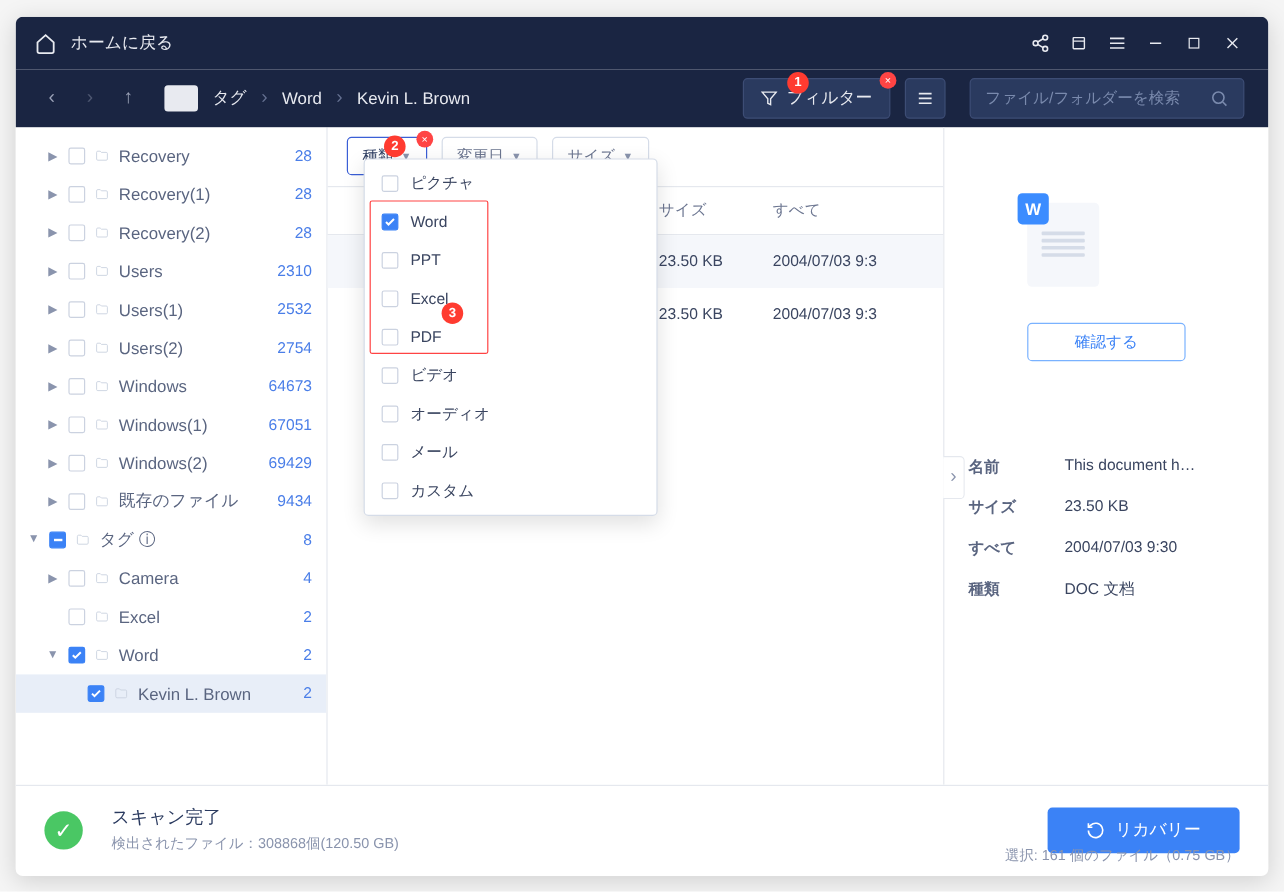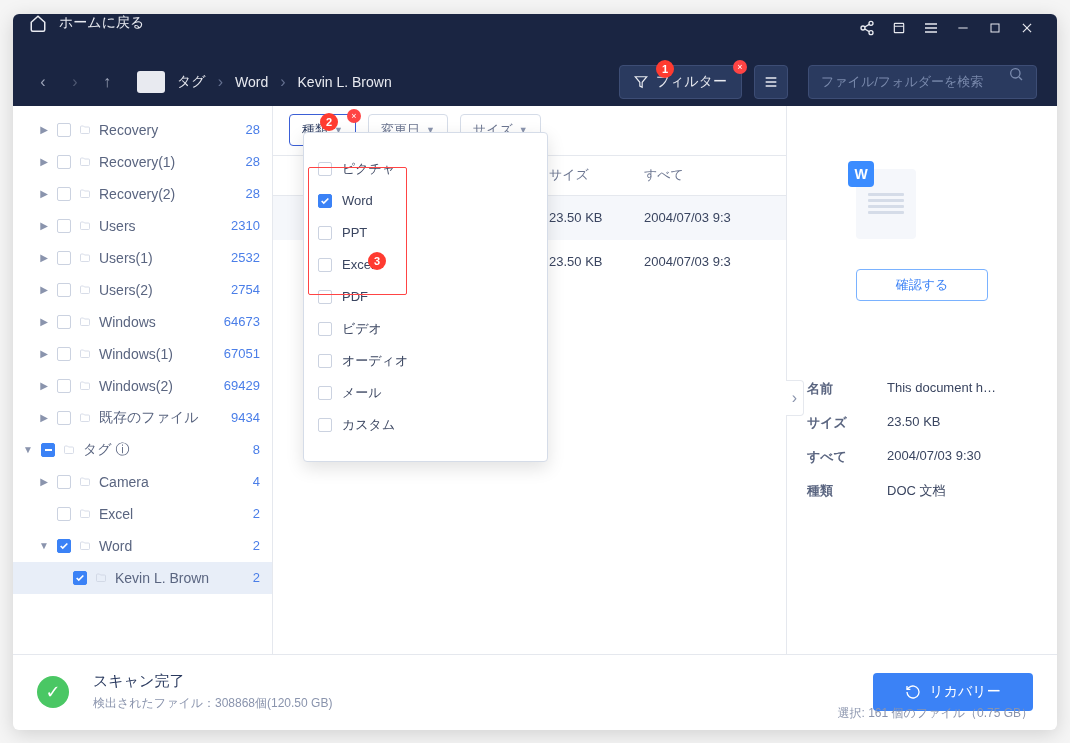--- a/index.html
+++ b/index.html
@@ -1,32 +1,32 @@
 <!DOCTYPE html>
 <html><head>
 <meta charset="utf-8">
 <style>
 * { margin: 0; padding: 0; box-sizing: border-box; font-family: -apple-system, "Segoe UI", Arial, sans-serif; }
 body { background: #f5f5f5; display: flex; align-items: center; justify-content: center; height: 100vh; }
 .window { width: 1044px; height: 716px; background: #fff; border-radius: 6px; overflow: hidden; display: flex; flex-direction: column; box-shadow: 0 4px 20px rgba(0,0,0,0.15); position: relative; }
 
-.titlebar { height: 44px; background: #1a2542; display: flex; padding: 0 16px; color: #e8eaf0; font-size: 14px; }
+.titlebar { height: 44px; background: #1a2542; display: flex; align-items: center; padding: 0 16px; color: #e8eaf0; font-size: 14px; }
 .titlebar .home-icon { width: 18px; height: 18px; margin-right: 12px; }
 .titlebar .spacer { flex: 1; }
 .titlebar .act { width: 28px; height: 28px; display: flex; align-items: center; justify-content: center; color: #e8eaf0; margin-left: 4px; cursor: pointer; }
 
 .toolbar { height: 48px; background: #1a2542; display: flex; align-items: center; padding: 0 20px; gap: 12px; position: relative; }
 .nav-btn { width: 20px; height: 20px; display: flex; align-items: center; justify-content: center; color: #9ca3b8; cursor: pointer; }
 .disk-icon { width: 28px; height: 22px; background: #e8eaf0; border-radius: 3px; margin-left: 8px; }
 .crumb { color: #e8eaf0; font-size: 14px; }
 .crumb-sep { color: #647090; }
 .filter-btn { height: 34px; background: #2a3a5f; border: 1px solid #3d4d75; border-radius: 4px; display: flex; align-items: center; padding: 0 14px; gap: 8px; color: #e8eaf0; font-size: 14px; cursor: pointer; position: relative; }
 .filter-btn .x-badge { position: absolute; top: -6px; right: -6px; width: 14px; height: 14px; background: #ff4444; border-radius: 50%; display: flex; align-items: center; justify-content: center; font-size: 9px; color: #fff; }
 .list-mode { width: 34px; height: 34px; background: #2a3a5f; border: 1px solid #3d4d75; border-radius: 4px; display: flex; align-items: center; justify-content: center; color: #e8eaf0; cursor: pointer; }
-.search-box { flex: 1; height: 34px; background: #2a3a5f; border: 1px solid #3d4d75; border-radius: 4px; display: flex; padding: 0 12px; color: #e8eaf0; margin-left: 8px; }
+.search-box { flex: 1; height: 34px; background: #2a3a5f; border: 1px solid #3d4d75; border-radius: 4px; display: flex; align-items: center; padding: 0 12px; color: #e8eaf0; margin-left: 8px; }
 .search-box input { flex: 1; background: none; border: none; outline: none; color: #e8eaf0; font-size: 13px; }
 .search-box input::placeholder { color: #7a8aad; }
 
 .body { flex: 1; display: flex; overflow: hidden; }
 .sidebar { width: 260px; border-right: 1px solid #e5e8ee; overflow-y: auto; padding: 8px 0; }
 .tree-row { height: 32px; display: flex; align-items: center; padding: 0 12px 0 8px; font-size: 14px; color: #5a6580; cursor: pointer; }
 .tree-row.active { background: #e8eef8; }
 .tree-row .caret { width: 14px; display: flex; justify-content: center; color: #8a94ad; font-size: 10px; }
 .tree-row .chk { width: 14px; height: 14px; border: 1.5px solid #cbd2e0; border-radius: 2px; margin: 0 6px; display: flex; align-items: center; justify-content: center; flex-shrink: 0; }
 .tree-row .chk.checked { background: #3b82f6; border-color: #3b82f6; color: #fff; }
@@ -48,21 +48,21 @@
 .table-head { height: 40px; display: flex; align-items: center; border-bottom: 1px solid #e5e8ee; padding: 0 16px; font-size: 13px; color: #6b7590; }
 .table-head .c1 { width: 260px; }
 .table-head .c2 { width: 95px; }
 .table-head .c3 { flex: 1; }
 .row { height: 44px; display: flex; align-items: center; padding: 0 16px; font-size: 13px; color: #3a4560; }
 .row:nth-child(odd) { background: #f5f7fb; }
 .row .c1 { width: 260px; }
 .row .c2 { width: 95px; }
 .row .c3 { flex: 1; }
 
-.dropdown { position: absolute; top: 118px; left: 290px; width: 245px; background: #fff; border: 1px solid #d5dce8; border-radius: 4px; box-shadow: 0 6px 18px rgba(0,0,0,0.12); z-index: 10; padding: 20px 0; }
+.dropdown { position: absolute; top: 118px; left: 290px; width: 245px; background: #fff; border: 1px solid #d5dce8; border-radius: 4px; box-shadow: 0 6px 18px rgba(0,0,0,0.12); z-index: 10; padding: 4px 0; }
 .dd-item { height: 32px; display: flex; align-items: center; padding: 0 14px; font-size: 13px; color: #3a4560; cursor: pointer; }
 .dd-item .chk { width: 14px; height: 14px; border: 1.5px solid #cbd2e0; border-radius: 2px; margin-right: 10px; display: flex; align-items: center; justify-content: center; }
 .dd-item .chk.checked { background: #3b82f6; border-color: #3b82f6; color: #fff; }
 .dd-highlight { position: absolute; top: 153px; left: 295px; width: 99px; height: 128px; border: 1.5px solid #ff4444; border-radius: 2px; z-index: 11; pointer-events: none; }
 
 .preview { width: 270px; display: flex; flex-direction: column; }
 .preview-top { flex: 1; display: flex; align-items: center; justify-content: center; position: relative; }
 .doc-icon { width: 60px; height: 70px; background: #f5f7fb; border-radius: 4px; position: relative; display: flex; flex-direction: column; align-items: center; justify-content: center; gap: 3px; }
 .doc-badge { position: absolute; top: -8px; left: -8px; width: 26px; height: 26px; background: #3b8cff; border-radius: 4px; display: flex; align-items: center; justify-content: center; color: #fff; font-weight: bold; font-size: 14px; }
 .doc-line { width: 36px; height: 3px; background: #d5dce8; border-radius: 1px; }

